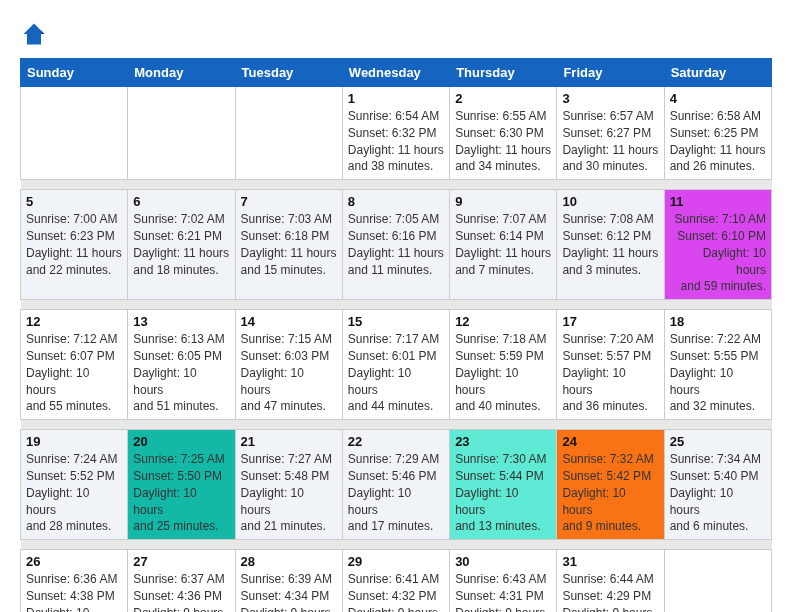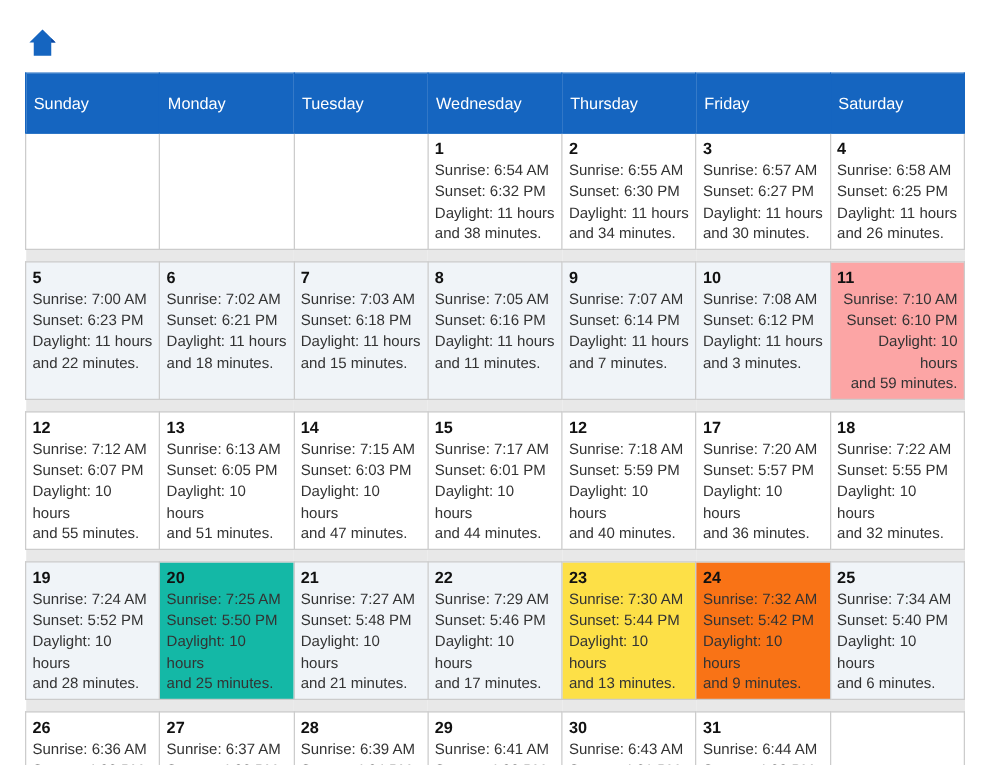--- a/index.html
+++ b/index.html
@@ -39,23 +39,23 @@
     }
     .calendar {
       width: 100%;
       border-collapse: collapse;
       font-size: 10.5px;
     }
     .calendar th {
       background-color: #1565c0;
       color: white;
       text-align: left;
-      padding: 16px 6px;
+      padding: 6px 6px;
       font-size: 13px;
-      font-weight: normal;
+      font-weight: bold;
       border: 1px solid #1565c0;
     }
     .calendar td {
       border: 1px solid #ccc;
       vertical-align: top;
       padding: 4px 5px;
       width: 107px;
       height: 90px;
       background: #fff;
     }
@@ -193,21 +193,21 @@
 Daylight: 11 hours
 and 7 minutes.</div>
         </td>
         <td style="background: rgb(240, 244, 248);">
           <div class="day-number">10</div>
           <div class="day-info" style="white-space: pre-line;">Sunrise: 7:08 AM
 Sunset: 6:12 PM
 Daylight: 11 hours
 and 3 minutes.</div>
         </td>
-        <td style="background: #fca5a5;">
+        <td style="background: #d946ef;">
           <div class="day-number">11</div>
           <div class="day-info" style="white-space: pre-line; text-align: right;">Sunrise: 7:10 AM
 Sunset: 6:10 PM
 Daylight: 10 hours
 and 59 minutes.</div>
         </td>
       </tr>
       <tr class="empty-row">
         <td></td>
         <td></td>
@@ -299,21 +299,21 @@
 Daylight: 10 hours
 and 21 minutes.</div>
         </td>
         <td style="background: rgb(240, 244, 248);">
           <div class="day-number">22</div>
           <div class="day-info" style="white-space: pre-line;">Sunrise: 7:29 AM
 Sunset: 5:46 PM
 Daylight: 10 hours
 and 17 minutes.</div>
         </td>
-        <td style="background: #fde047;">
+        <td style="background: #5eead4;">
           <div class="day-number">23</div>
           <div class="day-info" style="white-space: pre-line;">Sunrise: 7:30 AM
 Sunset: 5:44 PM
 Daylight: 10 hours
 and 13 minutes.</div>
         </td>
         <td style="background: #f97316;">
           <div class="day-number">24</div>
           <div class="day-info" style="white-space: pre-line;">Sunrise: 7:32 AM
 Sunset: 5:42 PM

